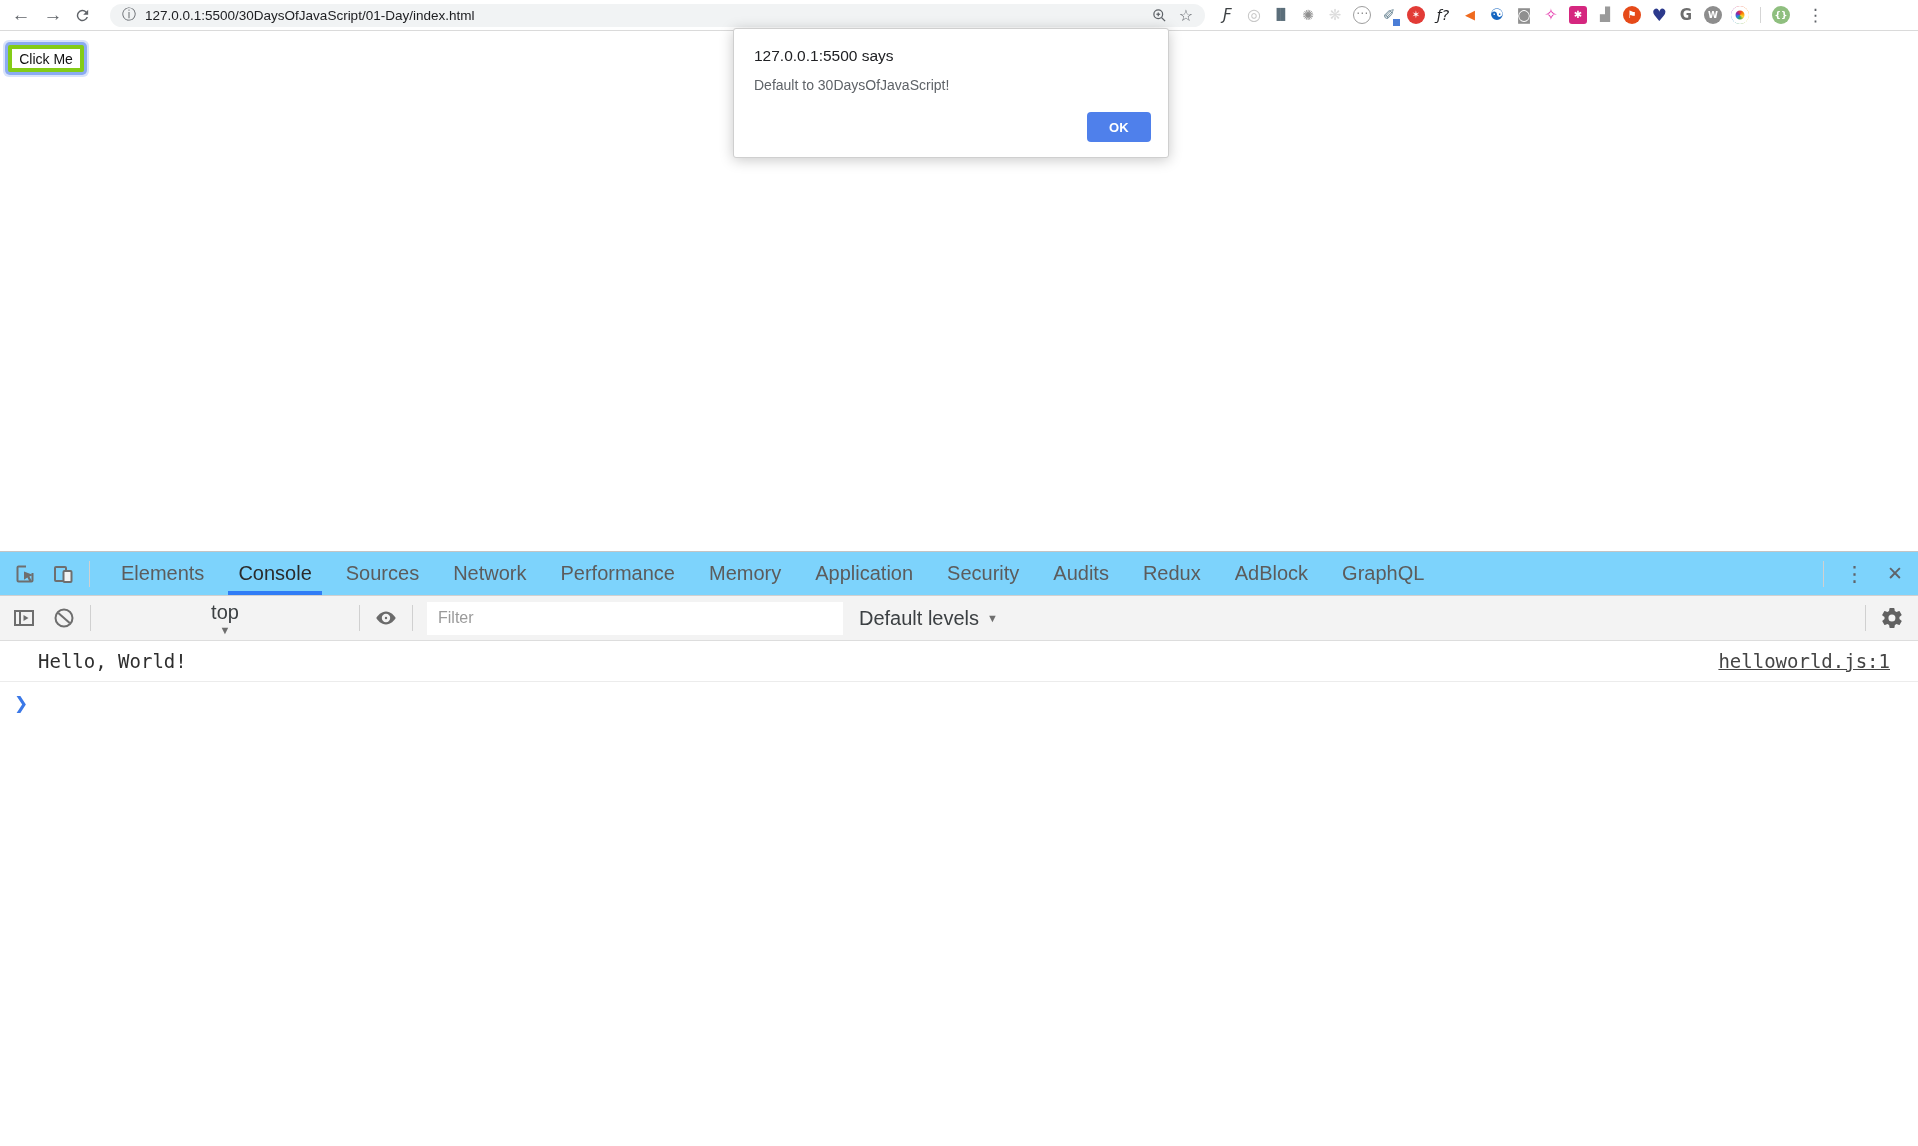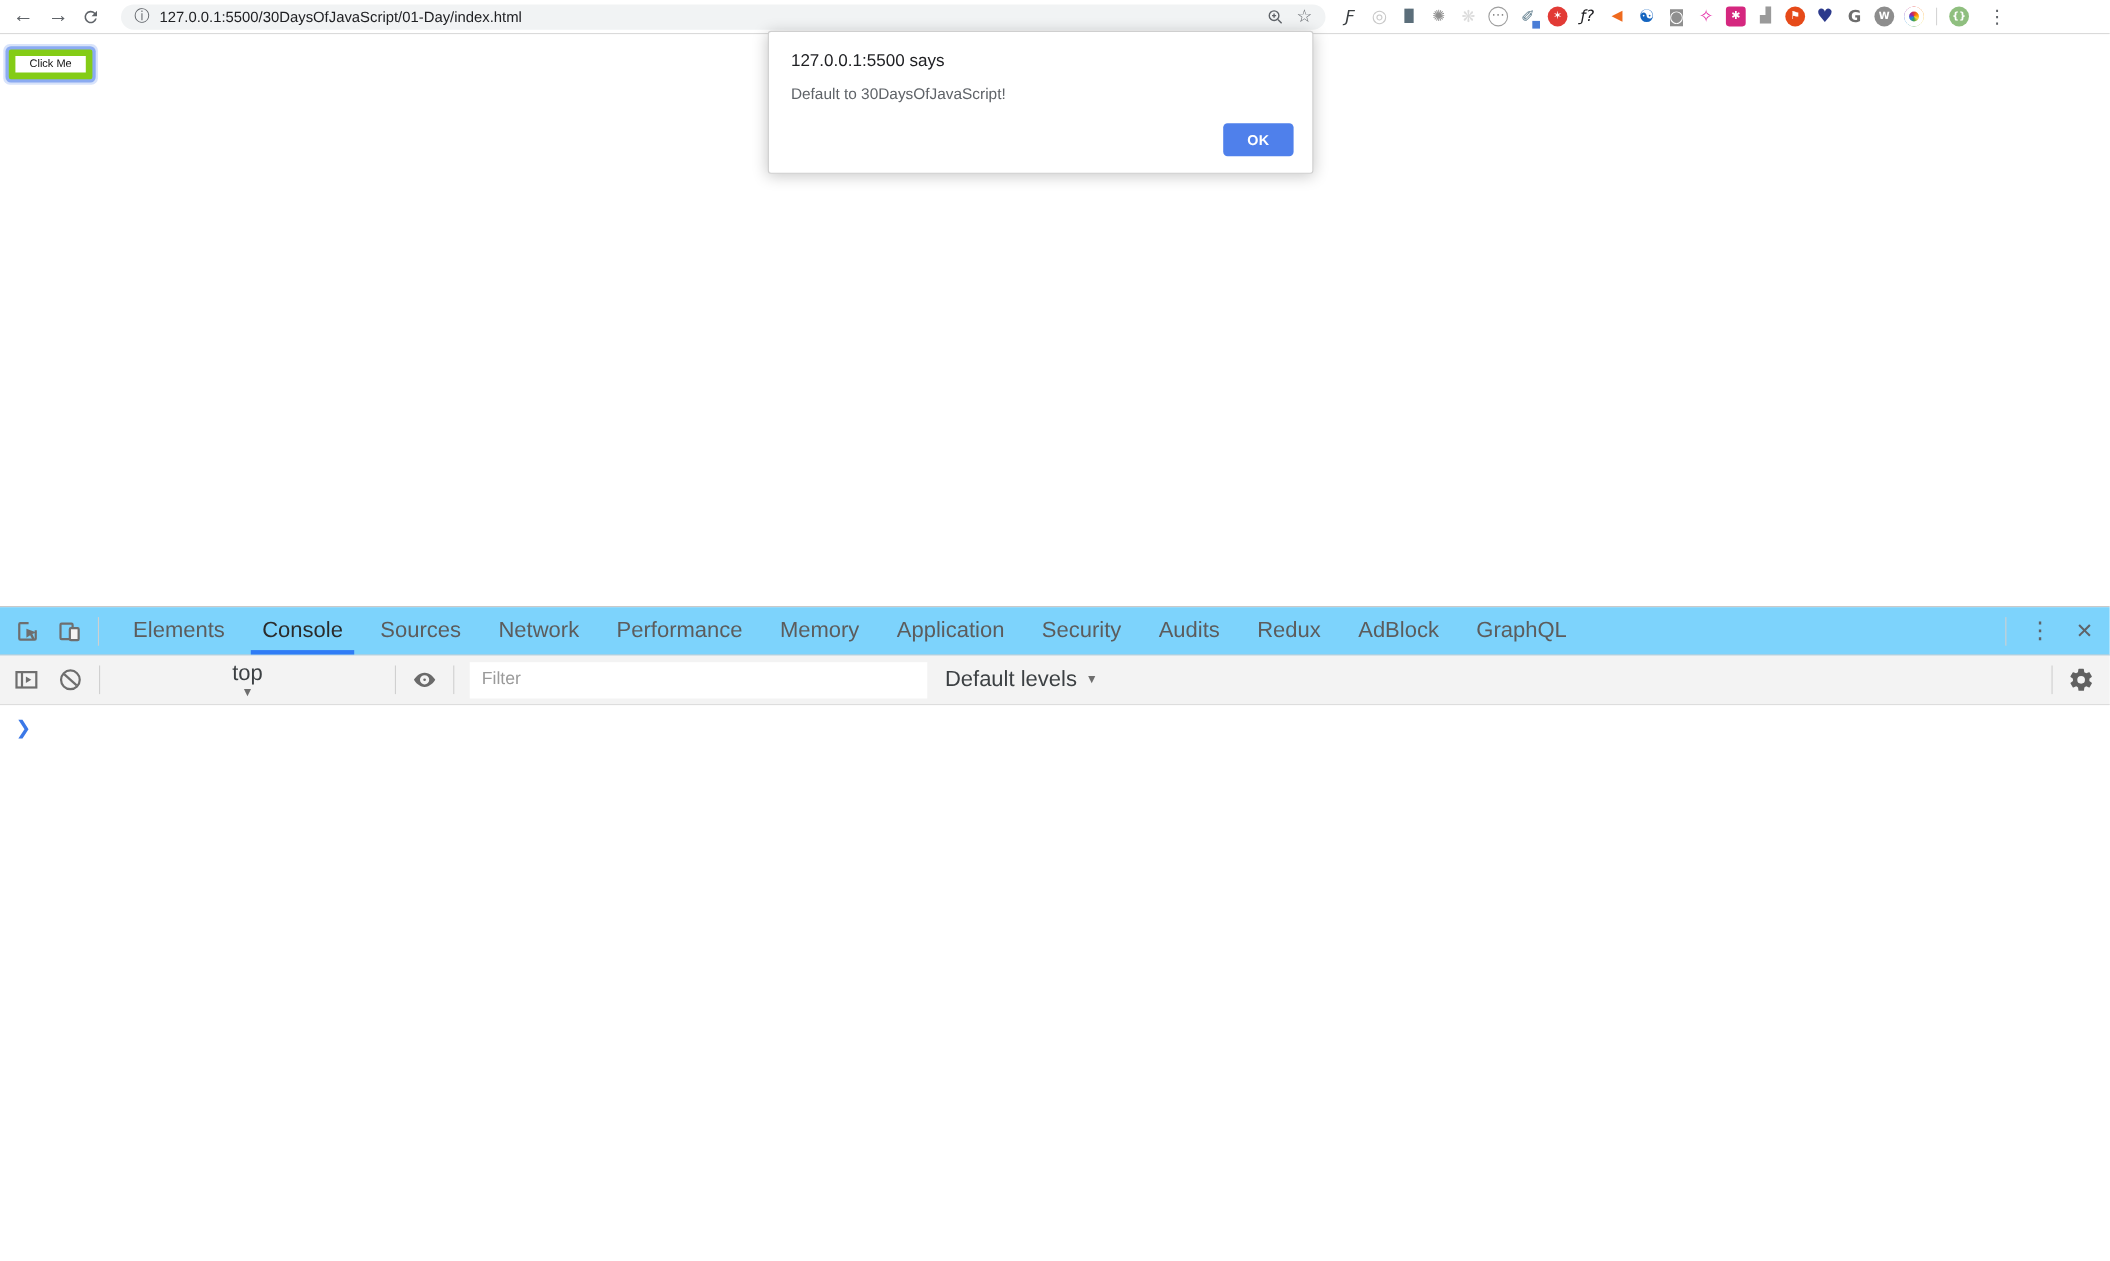--- a/index.html
+++ b/index.html
@@ -31,26 +31,26 @@
   .ext.rainbow{ border-radius:50%;
                 background:conic-gradient(#e53935,#fb8c00,#fdd835,#43a047,#1e88e5,#8e24aa,#e53935);
                 box-shadow:inset 0 0 0 4.5px #fff; }
   .ext.vsep   { width:1px; height:16px; background:#d5d5d5; margin:0 2px; }
   .ext .badge { position:absolute; right:-2px; bottom:-2px; width:7px; height:7px; display:block; }
   .browser-menu { font-size:17px; color:#5f6368; margin-left:17px; margin-right:9px; }
 
   
   .page { position:absolute; top:32px; left:0; width:1918px; height:519px; background:#fff; }
   .click-me { position:absolute; left:8px; top:13px; width:76px; height:27px;
-              background:#fff; border:6px solid #84cc16; border-radius:2px;
-              font-size:10px; color:#111; font-family:"Liberation Sans",sans-serif;
+              background:#fff; border:4px solid #84cc16; border-radius:2px;
+              font-size:14px; color:#111; font-family:"Liberation Sans",sans-serif;
               box-shadow:0 0 0 3px rgba(77,126,233,.55), 0 0 0 5px rgba(77,126,233,.22); }
 
   
-  .alert { position:absolute; left:698px; top:28px; width:496px; height:130px; z-index:50;
+  .alert { position:absolute; left:733px; top:28px; width:436px; height:130px; z-index:50;
            background:#fff; border:1px solid #cfcfcf; border-radius:3px;
            box-shadow:0 2px 14px rgba(0,0,0,.22); padding:18px 20px; }
   .alert .title { font-size:15.5px; color:#202124; }
   .alert .msg   { font-size:14px; color:#5f6368; margin-top:12px; }
   .alert .ok { position:absolute; right:17px; bottom:15px; width:64px; height:30px;
                background:var(--ok,#4f80eb); color:#fff; border:none; border-radius:4px;
                font-size:13px; font-weight:bold; letter-spacing:.3px; }
 
   
   .devtools { position:absolute; left:0; top:551px; width:1918px; height:595px;
@@ -230,17 +230,21 @@
 
     <span class="spacer"></span>
     <span class="vsep"></span>
     <span class="tb-ic" style="margin-right:14px">
       <svg viewBox="0 0 24 24" width="24" height="24">
           <path fill="#616161" d="M19.4 13c.04-.33.06-.66.06-1s-.02-.67-.06-1l2.1-1.65a.5.5 0 0 0 .12-.64l-2-3.46a.5.5 0 0 0-.61-.22l-2.48 1a7.3 7.3 0 0 0-1.73-1l-.37-2.65A.5.5 0 0 0 13.93 2h-4a.5.5 0 0 0-.5.42l-.37 2.65c-.62.26-1.2.6-1.73 1l-2.48-1a.5.5 0 0 0-.6.22l-2 3.46a.5.5 0 0 0 .12.64L4.54 11c-.04.33-.06.66-.06 1s.02.67.06 1l-2.1 1.65a.5.5 0 0 0-.12.64l2 3.46c.14.24.42.33.6.22l2.49-1c.53.4 1.1.74 1.72 1l.37 2.65c.04.24.25.42.5.42h4c.25 0 .46-.18.5-.42l.37-2.65c.62-.26 1.2-.6 1.72-1l2.49 1c.23.1.47 0 .6-.22l2-3.46a.5.5 0 0 0-.12-.64L19.4 13zm-7.47 2.5a3.5 3.5 0 1 1 0-7 3.5 3.5 0 0 1 0 7z"></path>
         </svg>
     </span>
   </div>
 
+  <div class="console-row">
+    <span>Hello, World!</span>
+    <span class="src">helloworld.js:1</span>
+  </div>
 
   <div class="prompt-row">
     <span class="chev">❯</span>
   </div>
 </div>
 
 </body></html>

